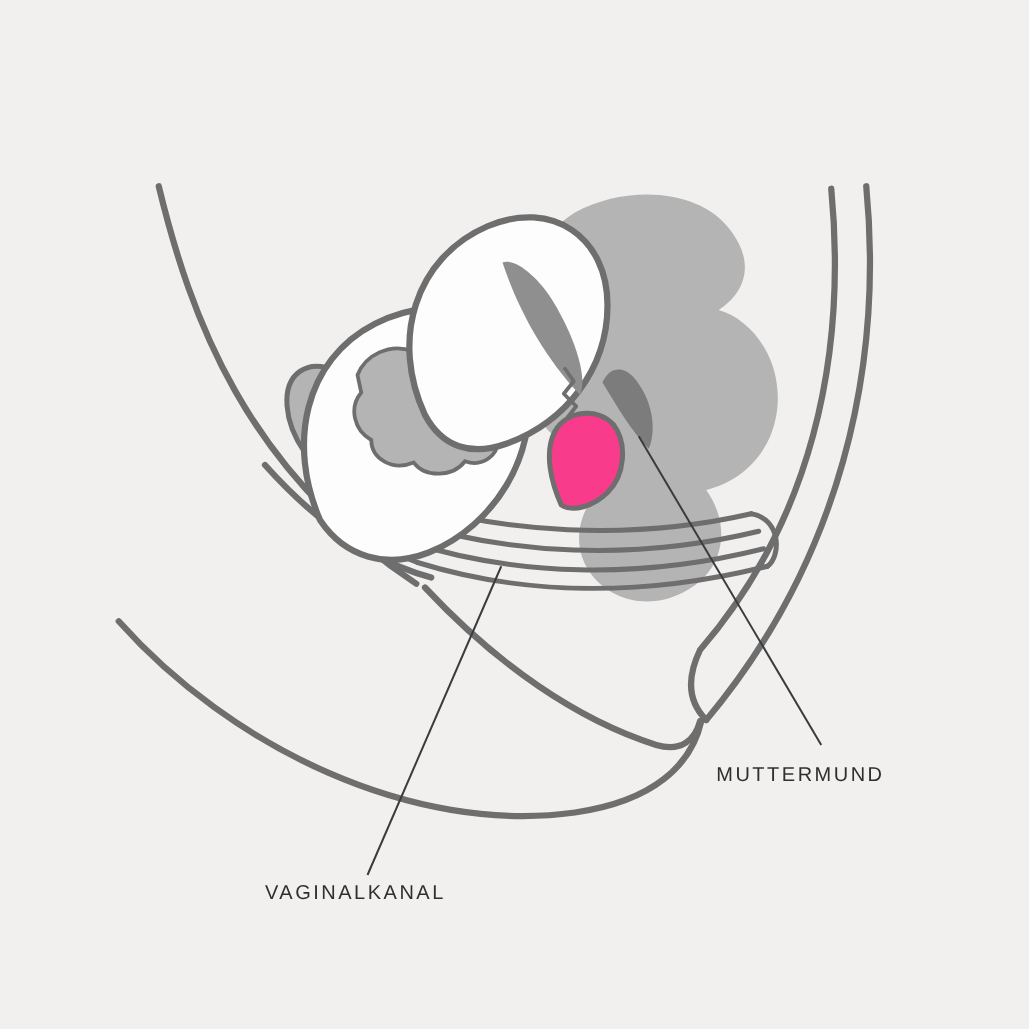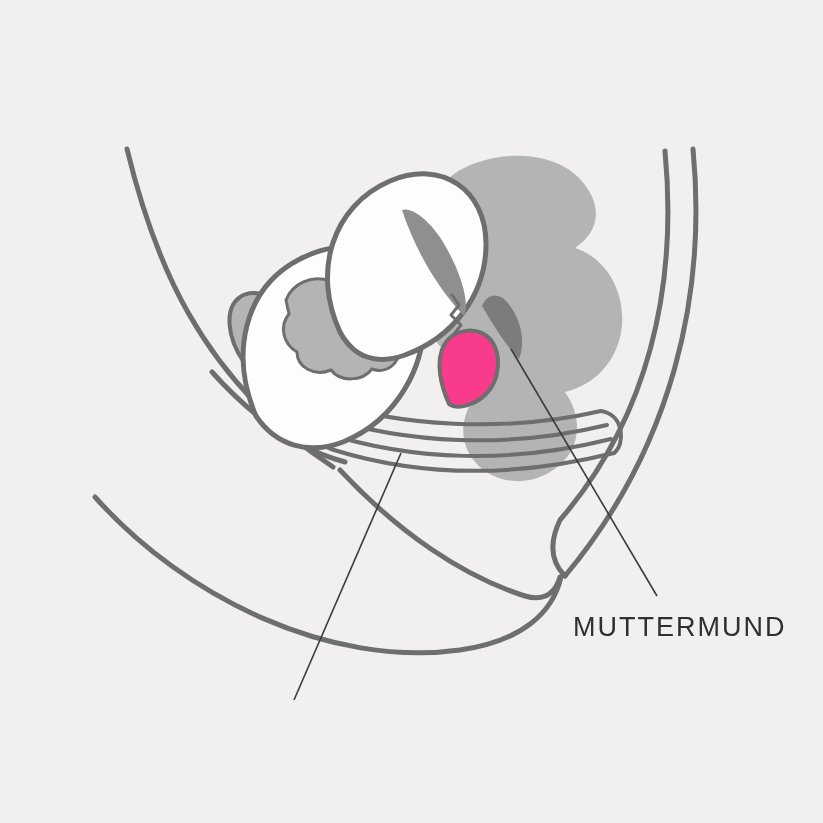--- a/index.html
+++ b/index.html
@@ -13,21 +13,21 @@
     height: 823px;
     overflow: hidden;
   }
   .stage svg {
     position: absolute;
     inset: 0;
     display: block;
   }
   .anatomy-label {
     position: absolute;
-    font-size: 27px;
+    font-size: 16px;
     font-weight: 500;
     letter-spacing: 2px;
     color: #2f2f2f;
     white-space: nowrap;
     user-select: none;
   }
   .label-muttermund   { left: 573px; top: 612px; }
   .label-vaginalkanal { left: 212px; top: 706px; }
 </style>
 </head>
@@ -95,13 +95,14 @@
              C 502 355 500 380 486 394 C 475 405 458 410 449 404 Z" fill="#F93B8B" stroke="#6E6E6E"></path>
 
     <g fill="none" stroke-width="1.6" stroke="#3B3B3B">
       <line x1="511" y1="349" x2="657" y2="596"></line>
       <line x1="401" y1="453" x2="294" y2="700"></line>
     </g>
   </svg>
 
   <div class="anatomy-label label-muttermund">MUTTERMUND</div>
 
+  <div class="anatomy-label label-vaginalkanal">VAGINALKANAL</div>
 </div>
 
 </body></html>

